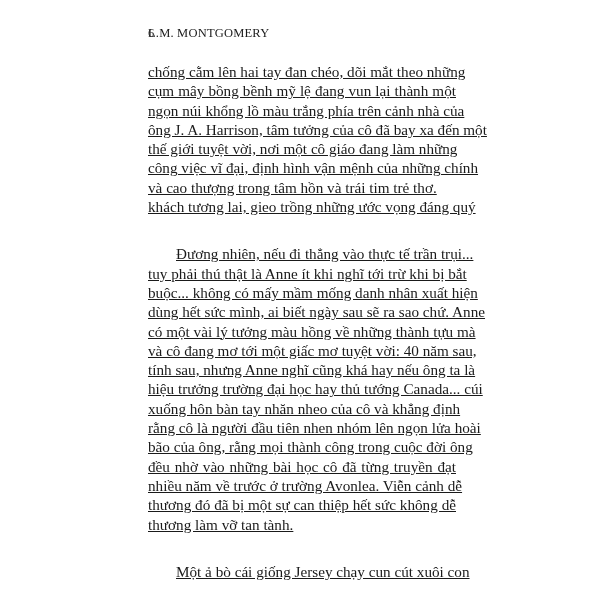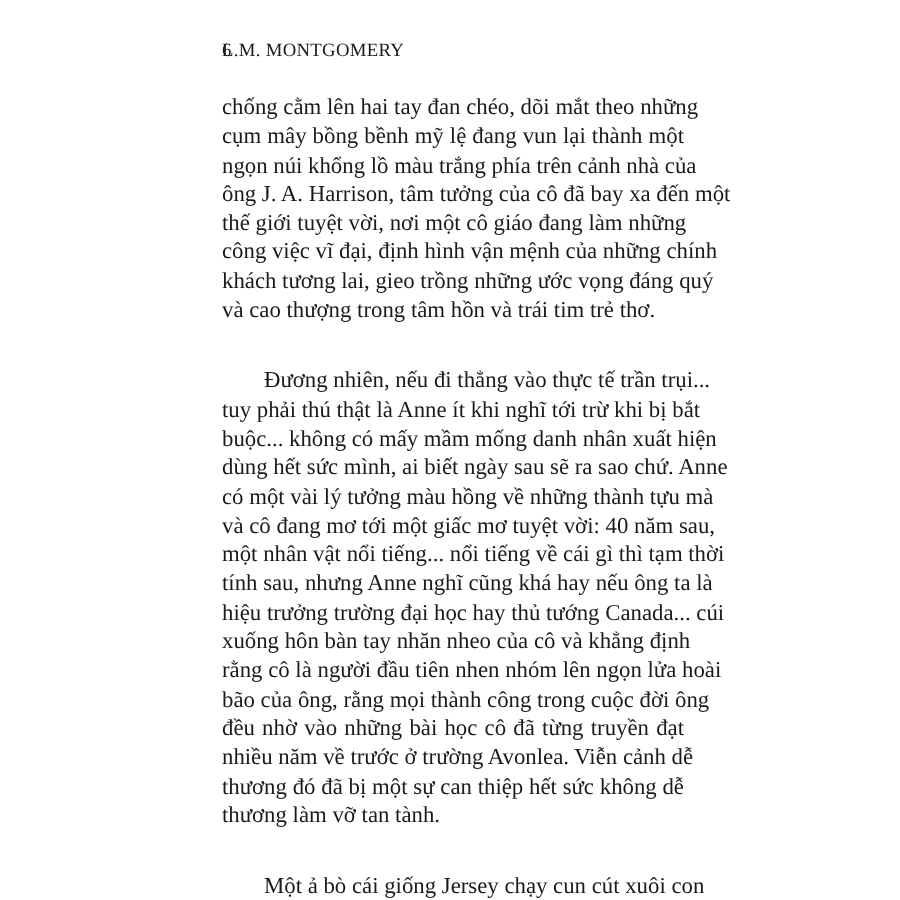--- a/index.html
+++ b/index.html
@@ -11,21 +11,21 @@
     color: #1a1a1a;
   }
   .header {
     position: absolute; top: 26px; left: 148px; width: 308px; height: 16px;
     font-size: 12.5px; letter-spacing: 0.2px;
   }
   .page-number { position: absolute; left: 0; top: 0; }
   .running-title { position: absolute; left: 0; right: 0; top: 0; }
   .body-text {
     position: absolute; left: 148px; top: 62px; width: 308px;
-    font-size: 15.2px; line-height: 19.3px;
+    font-size: 15.2px; line-height: 19.3px; text-decoration: underline;
   }
   .line {
     display: block; height: 19.3px; white-space: nowrap;
     text-align: justify; text-align-last: justify;
   }
   .line.last { text-align-last: left; }
   .line.indent { padding-left: 28px; margin-top: 28px; }
 </style>
 </head>
 <body>
@@ -35,29 +35,28 @@
     <span class="page-number">6</span>
     <span class="running-title">L.M. MONTGOMERY</span>
   </div>
   <div class="body-text" id="body-text">
       <span class="line">chống cằm lên hai tay đan chéo, dõi mắt theo những</span>
       <span class="line">cụm mây bồng bềnh mỹ lệ đang vun lại thành một</span>
       <span class="line">ngọn núi khổng lồ màu trắng phía trên cảnh nhà của</span>
       <span class="line">ông J. A. Harrison, tâm tưởng của cô đã bay xa đến một</span>
       <span class="line">thế giới tuyệt vời, nơi một cô giáo đang làm những</span>
       <span class="line">công việc vĩ đại, định hình vận mệnh của những chính</span>
+      <span class="line last">và cao thượng trong tâm hồn và trái tim trẻ thơ.</span>
       <span class="line">khách tương lai, gieo trồng những ước vọng đáng quý</span>
-      <span class="line last">và cao thượng trong tâm hồn và trái tim trẻ thơ.</span>
       <span class="line indent">Đương nhiên, nếu đi thẳng vào thực tế trần trụi...</span>
       <span class="line">tuy phải thú thật là Anne ít khi nghĩ tới trừ khi bị bắt</span>
       <span class="line">buộc... không có mấy mầm mống danh nhân xuất hiện</span>
       <span class="line">dùng hết sức mình, ai biết ngày sau sẽ ra sao chứ. Anne</span>
       <span class="line">có một vài lý tưởng màu hồng về những thành tựu mà</span>
       <span class="line">và cô đang mơ tới một giấc mơ tuyệt vời: 40 năm sau,</span>
-      <span class="line">một nhân vật nổi tiếng... nổi tiếng về cái gì thì tạm thời</span>
       <span class="line">tính sau, nhưng Anne nghĩ cũng khá hay nếu ông ta là</span>
       <span class="line">hiệu trưởng trường đại học hay thủ tướng Canada... cúi</span>
       <span class="line">xuống hôn bàn tay nhăn nheo của cô và khẳng định</span>
       <span class="line">rằng cô là người đầu tiên nhen nhóm lên ngọn lửa hoài</span>
       <span class="line">bão của ông, rằng mọi thành công trong cuộc đời ông</span>
       <span class="line">đều nhờ vào những bài học cô đã từng truyền đạt</span>
       <span class="line">nhiều năm về trước ở trường Avonlea. Viễn cảnh dễ</span>
       <span class="line">thương đó đã bị một sự can thiệp hết sức không dễ</span>
       <span class="line last">thương làm vỡ tan tành.</span>
       <span class="line indent">Một ả bò cái giống Jersey chạy cun cút xuôi con</span>

